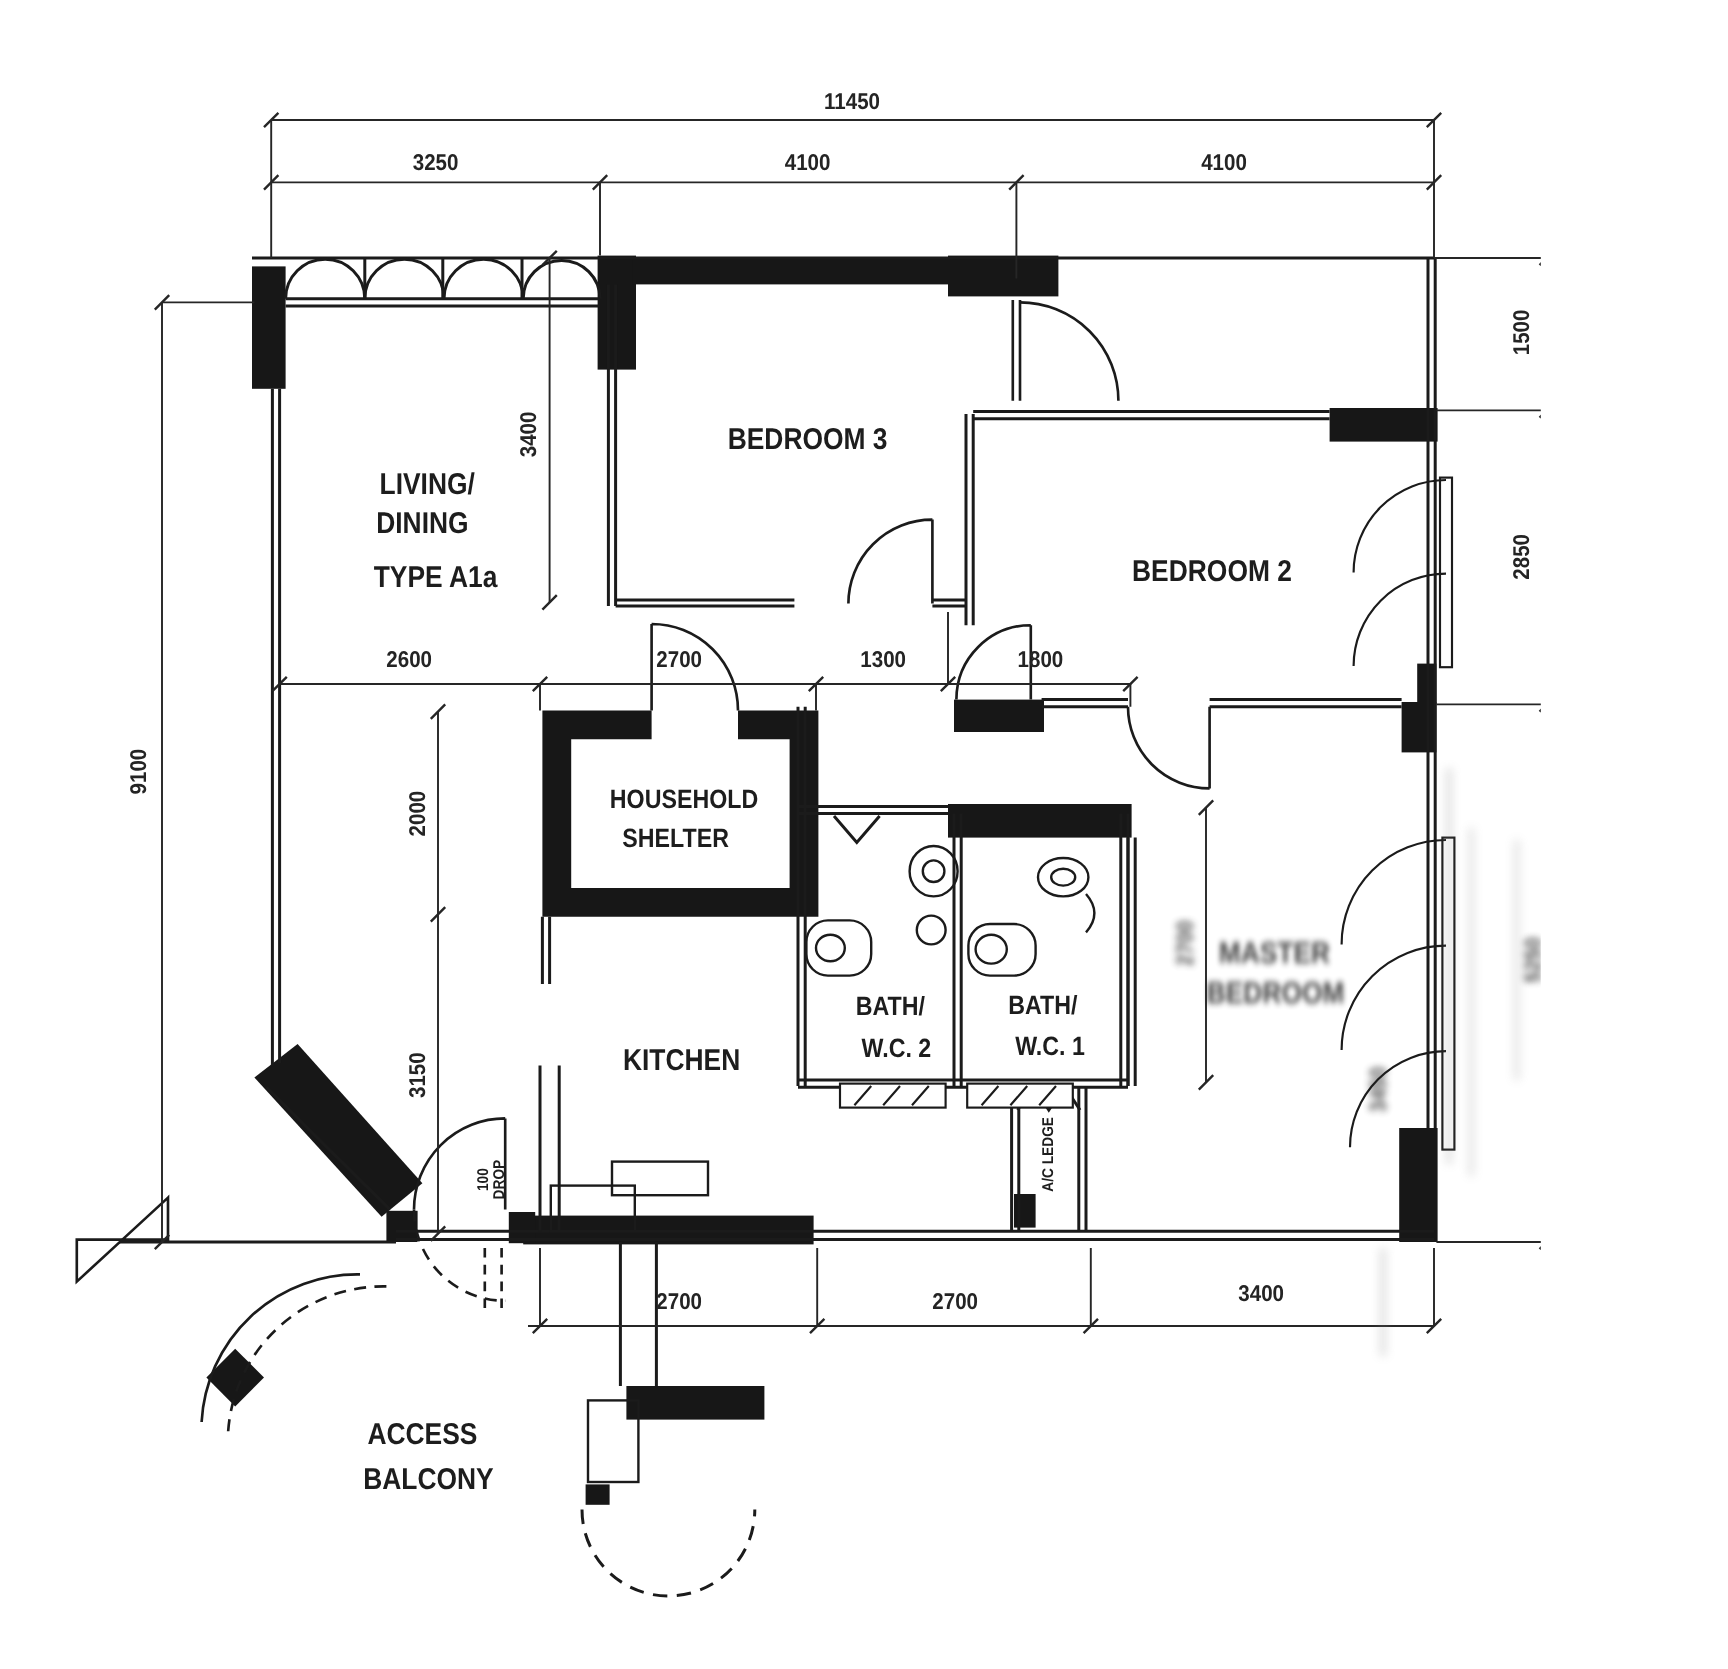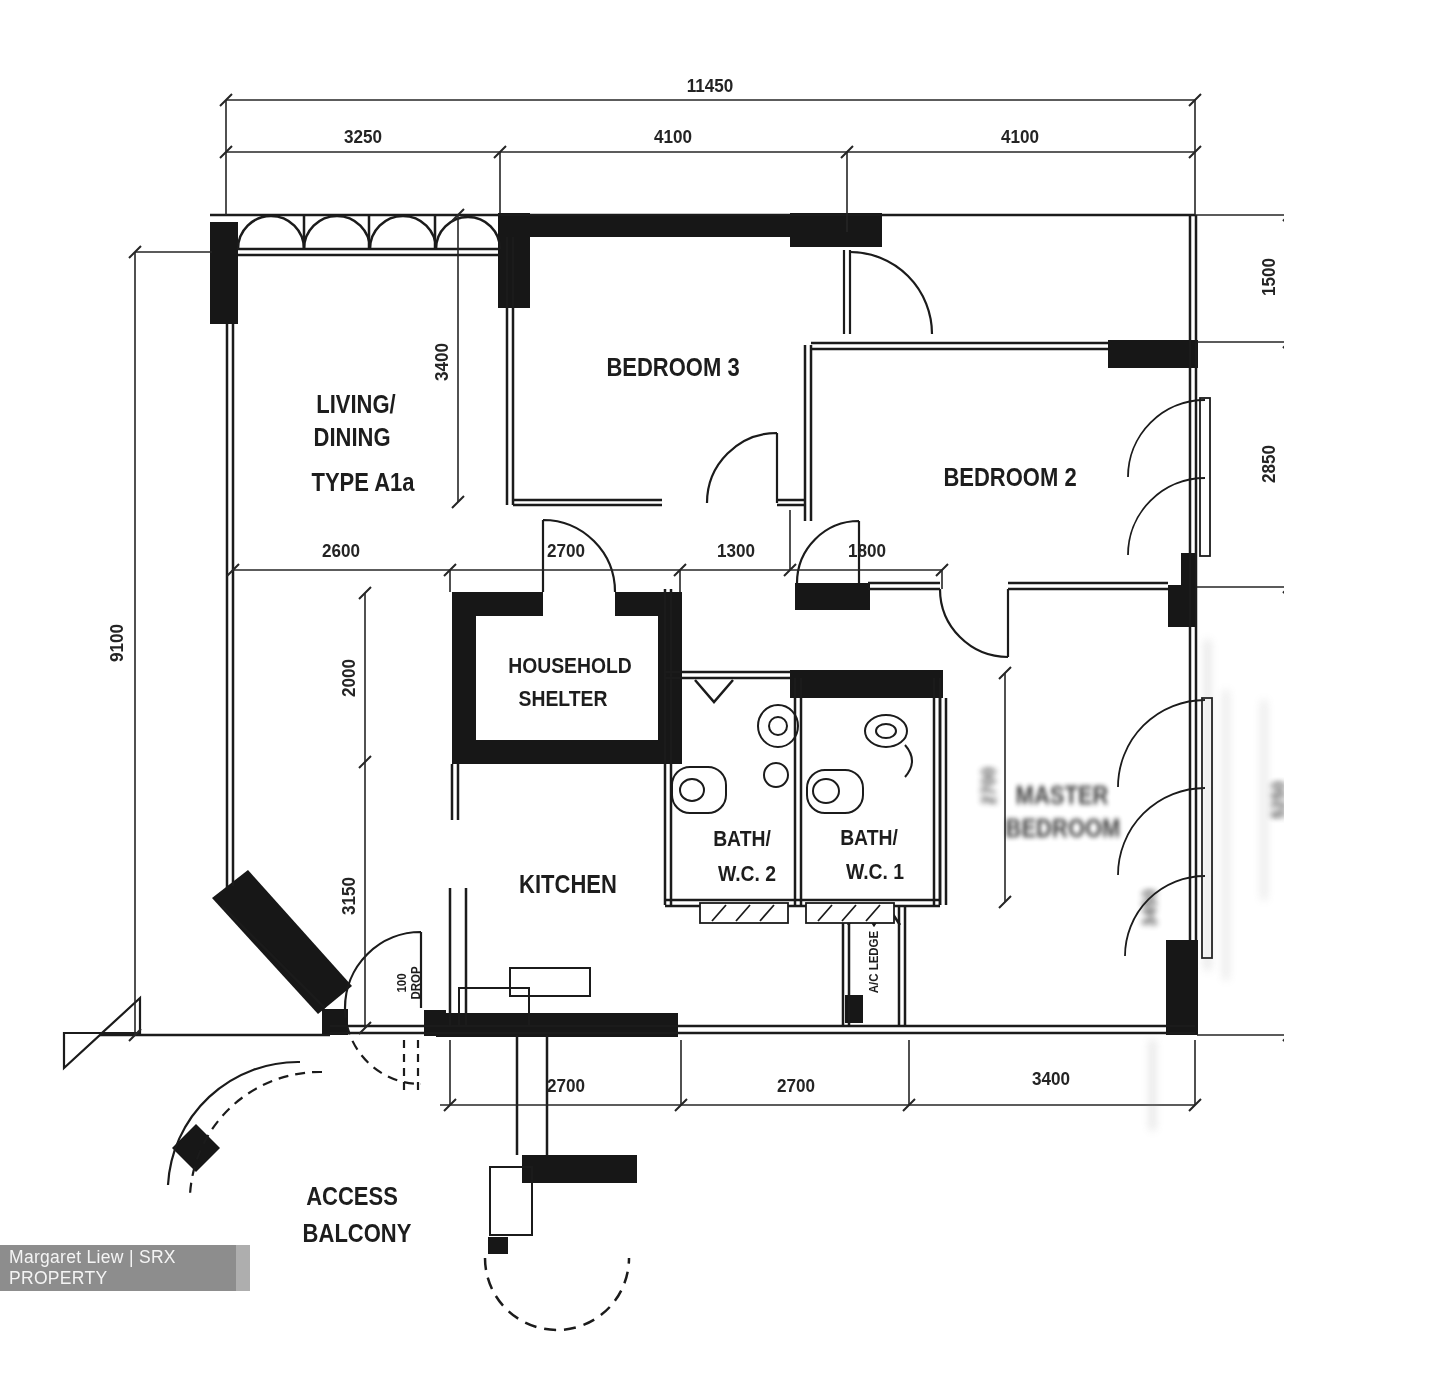--- a/index.html
+++ b/index.html
@@ -241,17 +241,14 @@
   <div class="lbl blurtxt2" style="left:1062px;top:795px">MASTER</div>
   <div class="lbl blurtxt2" style="left:1063px;top:828px">BEDROOM</div>
   <div class="lbl tiny rot" style="left:873px;top:962px">A/C LEDGE</div>
   <div class="lbl tiny rot twoline" style="left:409px;top:983px">
     <div>100</div>
     <div>DROP</div>
   </div>
   <div class="lbl" style="left:352px;top:1196px">ACCESS</div>
   <div class="lbl" style="left:357px;top:1233px">BALCONY</div>
 
-  <div class="watermark">
-    <span>Margaret Liew | SRX PROPERTY</span>
-  </div>
 
 </div>
 
 </body></html>

